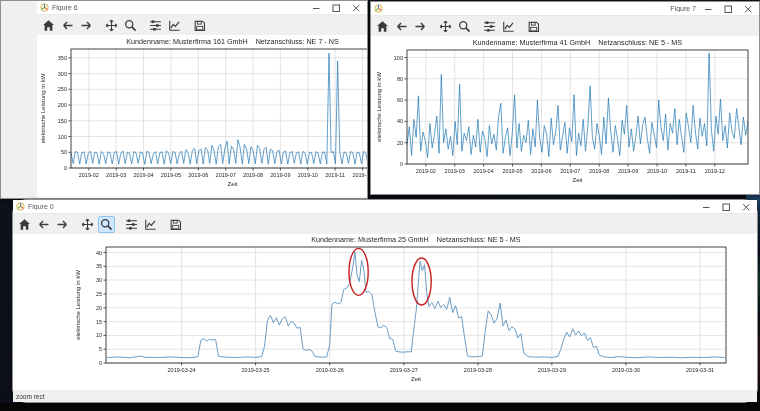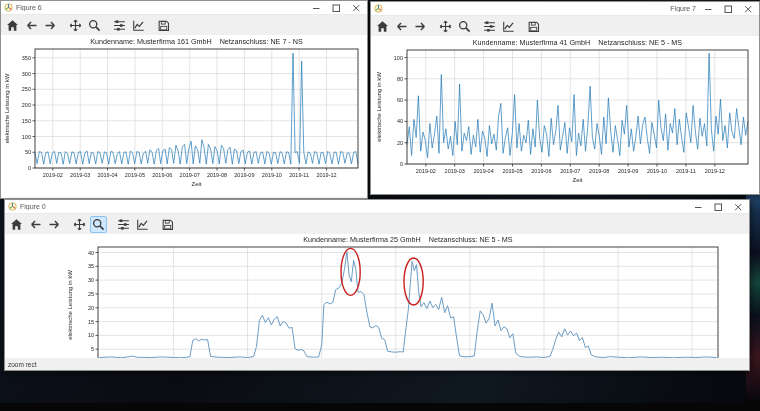--- a/index.html
+++ b/index.html
@@ -3,23 +3,23 @@
 <meta charset="utf-8">
 <style>
   html,body{margin:0;padding:0;}
   body{font-family:"Liberation Sans", sans-serif; background:#0b0d12;}
   #desktop{position:relative;width:760px;height:411px;overflow:hidden;
     background:linear-gradient(120deg,#0e1420 0%,#0a0c12 40%,#101821 70%,#05070b 100%);}
   #right-sliver{position:absolute;left:746px;top:195px;width:14px;height:208px;
     background:linear-gradient(180deg,#24486f 0%,#16304d 8%,#0b1020 28%,#14443a 42%,#0a101c 58%,#3a161f 78%,#05060a 100%);}
   .window{position:absolute;background:#f0f0f0;border:1px solid #8f8f8f;
     box-shadow:2px 2px 5px rgba(0,0,0,.45);display:flex;flex-direction:column;box-sizing:border-box;}
-  #win0{left:0;top:1;width:368px;height:199px;z-index:2;}
+  #win0{left:0;top:1;width:368px;height:199px;z-index:2;padding-left:36px;}
   #win1{left:370px;top:1px;width:390px;height:194px;z-index:2;text-align:right;}
-  #win2{left:4px;top:199px;width:746px;height:172px;z-index:5;}
+  #win2{left:12px;top:199px;width:746px;height:204px;z-index:5;border-radius:15px;}
   .titlebar{height:13px;background:#ffffff;display:flex;align-items:center;
     padding:0 3px;gap:3px;flex:none;border-bottom:1px solid #e9e9e9;}
   .titlebar .title{font-size:7px;color:#555;flex:1;white-space:nowrap;overflow:hidden;}
   .win-btn{width:17px;height:11px;display:flex;align-items:center;justify-content:center;
     border:none;background:transparent;padding:0;}
   .toolbar{height:20px;background:#f0f0f0;display:flex;align-items:center;
     padding:0 3px;gap:2px;flex:none;}
   .tool-btn{width:17px;height:17px;display:flex;align-items:center;justify-content:center;
     border:1px solid transparent;background:transparent;padding:0;border-radius:2px;}
   .tool-btn.grp{margin-left:6px;}

